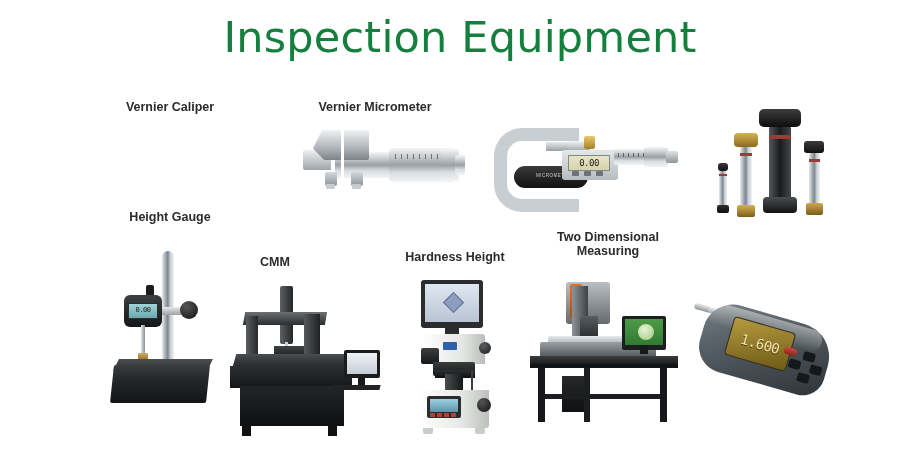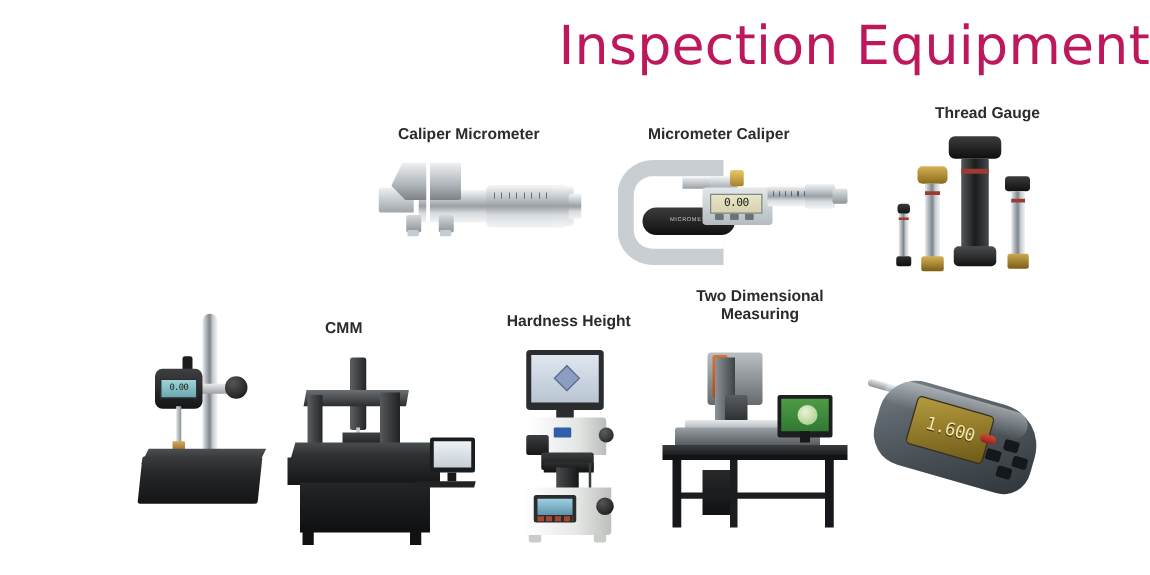--- a/index.html
+++ b/index.html
@@ -4,22 +4,22 @@
 <style>
   html,body{margin:0;padding:0;}
   body{
     width:920px;height:460px;overflow:hidden;background:#ffffff;
     font-family:"Liberation Sans","DejaVu Sans",sans-serif;
     -webkit-font-smoothing:antialiased;
   }
   #poster{position:relative;width:920px;height:460px;background:#fff;}
 
   .title{
-    position:absolute;left:0;top:12px;width:920px;text-align:right;
-    font-size:43px;font-weight:400;color:#be185d;letter-spacing:0.2px;
+    position:absolute;left:0;top:12px;width:920px;text-align:center;
+    font-size:43px;font-weight:400;color:#15803d;letter-spacing:0.2px;
     font-family:"DejaVu Sans","Liberation Sans",sans-serif;
   }
 
   .label{
     position:absolute;text-align:center;color:#2b2b2b;
     font-size:12.5px;font-weight:600;line-height:14px;
     font-family:"Liberation Sans","DejaVu Sans",sans-serif;
     white-space:pre-line;
   }
 
@@ -304,59 +304,58 @@
     background:linear-gradient(180deg,#d8453a,#8d221c);transform:rotate(16deg);
   }
 </style>
 </head>
 <body>
 
 <div id="poster">
 
   <div class="title">Inspection Equipment</div>
 
-
-  <div class="label" style="left:275px;top:100px;width:200px;">Caliper Micrometer</div>
+  <div class="label" style="left:60px;top:100px;width:220px;">Vernier Caliper</div>
+
+  <div class="label" style="left:275px;top:100px;width:200px;">Vernier Micrometer</div>
   <div class="item art" id="dmic" style="left:295px;top:122px;width:180px;height:100px;">
     <div class="body chrome"></div>
     <div class="barrel chrome"></div>
     <div class="sleeveticks"></div>
     <div class="thimble chrome"></div>
     <div class="cap chrome"></div>
     <div class="anvilL"></div>
     <div class="head"></div>
     <div class="gap"></div>
     <div class="bolt" style="left:30px;top:50px;"></div>
     <div class="bolt" style="left:56px;top:50px;"></div>
     <div class="scr" style="left:31px;top:62px;"></div>
     <div class="scr" style="left:57px;top:62px;"></div>
   </div>
 
-  <div class="label" style="left:475px;top:100px;width:200px;">Micrometer Caliper</div>
   <div class="item art" id="mmic" style="left:488px;top:122px;width:200px;height:80px;">
     <div class="frame"></div>
     <div class="grip"></div>
     <div class="gripTxt">MICROMETER</div>
     <div class="anvil"></div>
     <div class="spindle"></div>
     <div class="gold"></div>
     <div class="dbody"></div>
     <div class="disp lcd">
       <div class="dispval lcdtxt">0.00</div>
     </div>
     <div class="btn" style="left:84px;"></div>
     <div class="btn" style="left:96px;"></div>
     <div class="btn" style="left:108px;"></div>
     <div class="sleeve chrome"></div>
     <div class="sleeveticks"></div>
     <div class="thimble2 chrome"></div>
     <div class="ratchet"></div>
   </div>
 
-  <div class="label" style="left:690px;top:83px;width:200px;">Thread Gauge</div>
   <div class="item art" id="tgauge" style="left:705px;top:105px;width:125px;height:115px;">
 
     <div class="tg" style="left:10px;top:58px;width:16px;height:52px;">
       <div class="knob" style="left:3px;top:0;width:10px;height:8px;background:linear-gradient(180deg,#3a3a3a,#131313);"></div>
       <div class="shaft chromeV" style="left:4px;top:8px;width:8px;height:34px;"></div>
       <div class="ring" style="left:4px;top:11px;width:8px;height:2px;"></div>
       <div class="foot" style="left:2px;top:42px;width:12px;height:8px;background:linear-gradient(180deg,#2e2e2e,#0f0f0f);"></div>
     </div>
 
     <div class="tg" style="left:28px;top:28px;width:26px;height:84px;">
@@ -374,20 +373,21 @@
     </div>
 
     <div class="tg" style="left:98px;top:36px;width:22px;height:76px;">
       <div class="knob" style="left:1px;top:0;width:20px;height:12px;background:linear-gradient(180deg,#3b3b3b,#111);border-radius:3px;"></div>
       <div class="shaft chromeV" style="left:6px;top:12px;width:11px;height:52px;"></div>
       <div class="ring" style="left:6px;top:18px;width:11px;height:3px;"></div>
       <div class="foot" style="left:3px;top:62px;width:17px;height:12px;background:linear-gradient(180deg,#cda94f,#7a5d18);"></div>
     </div>
   </div>
 
+  <div class="label" style="left:80px;top:210px;width:180px;">Height Gauge</div>
   <div class="item art" id="hgauge" style="left:110px;top:245px;width:110px;height:170px;">
     <div class="column chromeV"></div>
     <div class="arm"></div>
     <div class="clampknob"></div>
     <div class="knob2"></div>
     <div class="indic"></div>
     <div class="idisp">
       <div class="idispval lcdtxt">0.00</div>
     </div>
     <div class="stem"></div>

